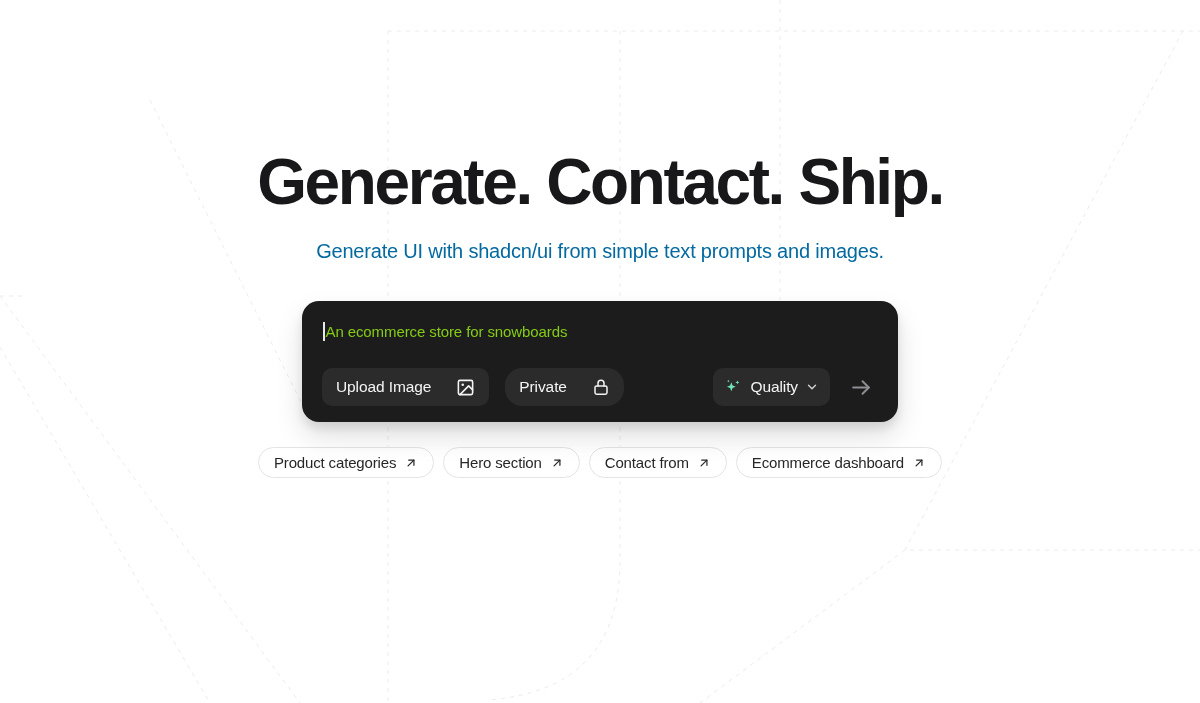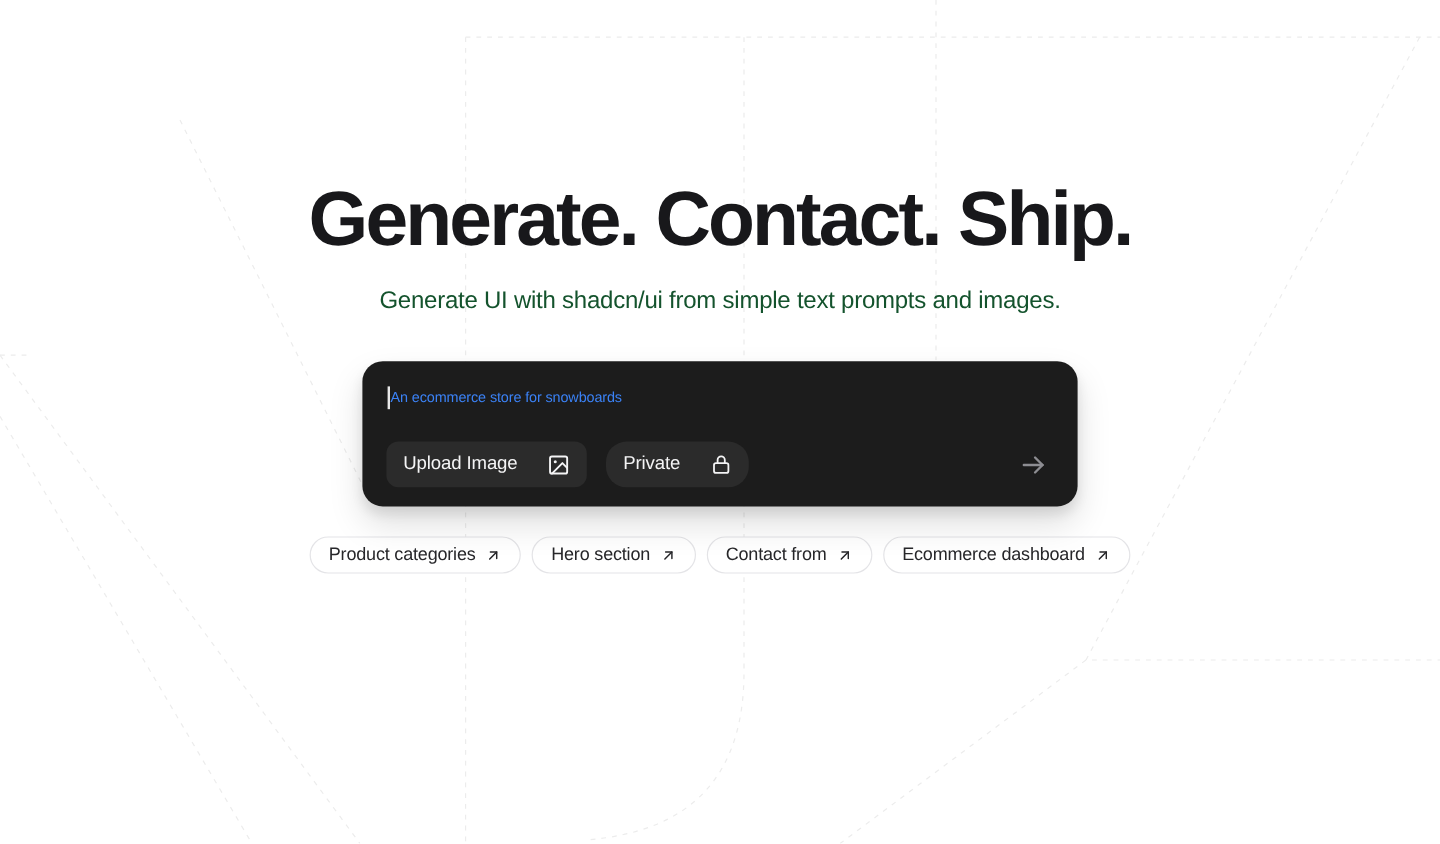--- a/index.html
+++ b/index.html
@@ -45,21 +45,21 @@
     color: #18181b;
     text-align: center;
     white-space: nowrap;
   }
 
   .subtitle {
     margin-top: 20px;
     font-size: 20px;
     line-height: 1.4;
     font-weight: 400;
-    color: #14532d;
+    color: #0369a1;
     letter-spacing: -0.2px;
     text-align: center;
     white-space: nowrap;
   }
 
   
   .composer {
     margin-top: 36px;
     width: 596px;
     height: 121px;
@@ -80,22 +80,22 @@
     padding-left: 1px;
   }
   .caret {
     display: inline-block;
     width: 1.5px;
     height: 19px;
     background: #e8e8e8;
     margin-right: 1px;
   }
   .prompt-placeholder {
-    font-size: 12px;
-    color: #3b82f6;
+    font-size: 15px;
+    color: #84cc16;
     letter-spacing: -0.1px;
     line-height: 19px;
   }
 
   .composer-toolbar {
     display: flex;
     align-items: center;
     height: 38px;
   }
 
@@ -228,20 +228,35 @@
         <span class="icon">
           <svg width="18" height="18" viewBox="0 0 24 24" fill="none" stroke="#f4f4f5" stroke-width="2" stroke-linecap="round" stroke-linejoin="round">
             <rect x="4" y="10.5" width="16" height="11" rx="2.2"></rect>
             <path d="M8 10.5V7a4 4 0 0 1 8 0v3.5"></path>
           </svg>
         </span>
       </button>
 
       <div class="toolbar-spacer"></div>
 
+      <button class="quality-btn">
+        <span class="icon">
+          <svg width="20" height="20" viewBox="0 0 24 24" fill="#6ee7b7">
+            <path d="M10 6.4l1.5 3.8 3.8 1.5-3.8 1.5L10 17l-1.5-3.8L4.7 11.7l3.8-1.5z"></path>
+            <path d="M17.3 4.1l.68 1.72 1.72.68-1.72.68-.68 1.72-.68-1.72-1.72-.68 1.72-.68z"></path>
+            <path d="M6.4 3.2l.47 1.2 1.2.47-1.2.47-.47 1.2-.47-1.2-1.2-.47 1.2-.47z"></path>
+          </svg>
+        </span>
+        <span>Quality</span>
+        <span class="icon">
+          <svg width="14" height="14" viewBox="0 0 24 24" fill="none" stroke="#d4d4d8" stroke-width="2.4" stroke-linecap="round" stroke-linejoin="round">
+            <path d="M6 9l6 6 6-6"></path>
+          </svg>
+        </span>
+      </button>
 
       <button class="submit-btn">
         <span class="icon">
           <svg width="25" height="25" viewBox="0 0 24 24" fill="none" stroke="#8d8d92" stroke-width="1.9" stroke-linecap="round" stroke-linejoin="round">
             <path d="M4 12h15"></path>
             <path d="M13 6l6 6-6 6"></path>
           </svg>
         </span>
       </button>
 

